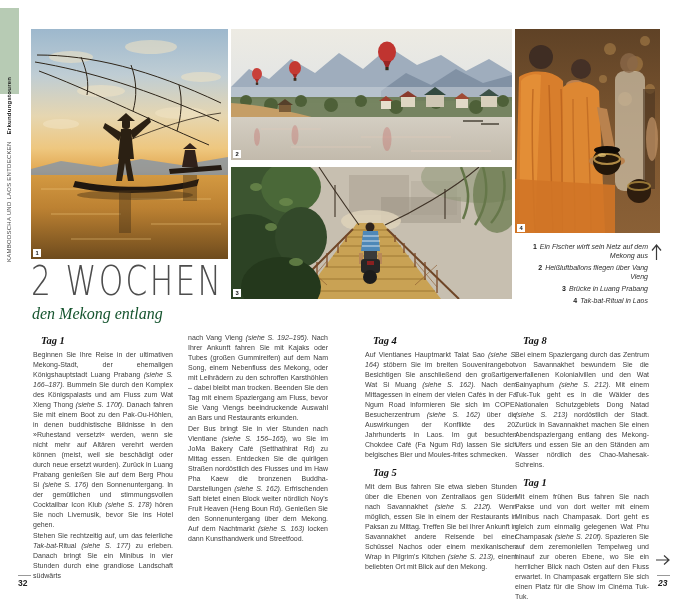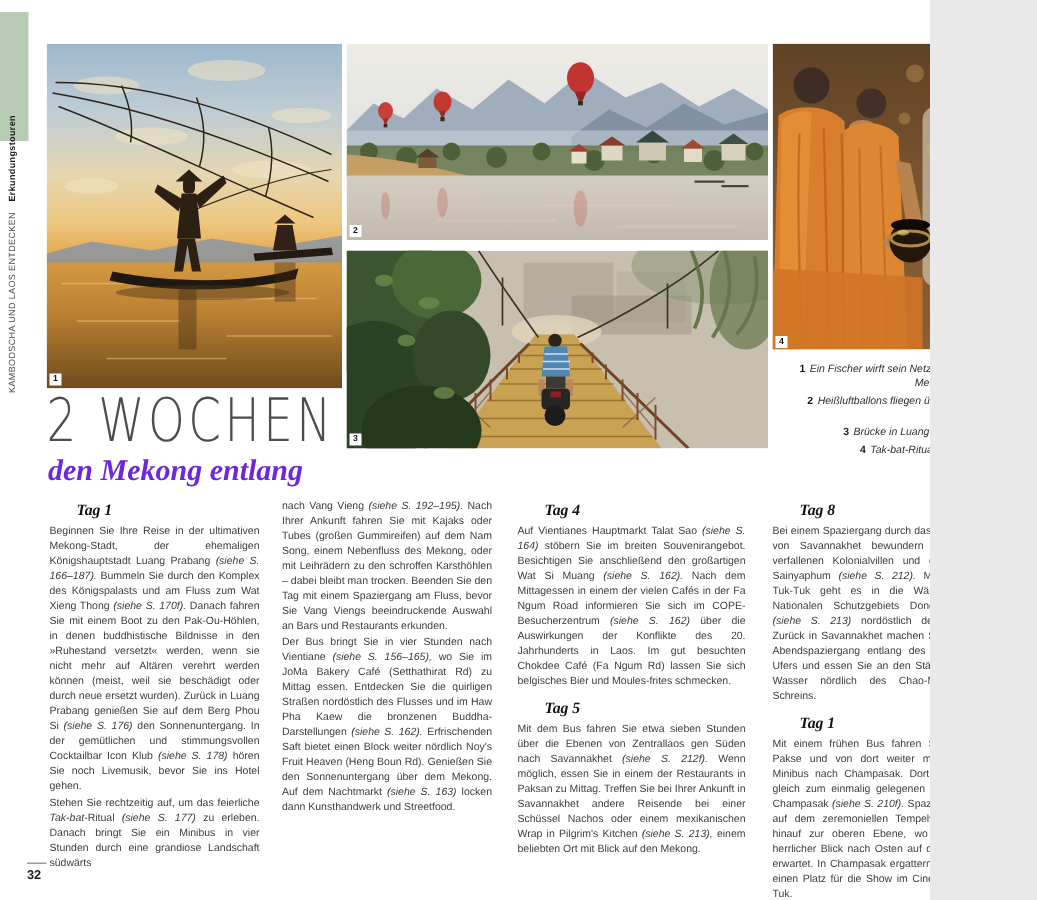--- a/index.html
+++ b/index.html
@@ -1,40 +1,40 @@
 <!DOCTYPE html>
 <html lang="de"><head>
 <meta charset="utf-8">
 <style>
   html,body{margin:0;padding:0;background:#e9e9e9;}
-  .page{position:relative;width:620px;height:600px;background:#ffffff;overflow:hidden;
+  .page{position:relative;width:691px;height:600px;background:#ffffff;overflow:hidden;
         font-family:"Liberation Sans",sans-serif;color:#3d3d3d;}
   .photo{position:absolute;overflow:hidden;}
   .photo svg{display:block;}
   .badge{position:absolute;width:8px;height:8px;background:#ffffff;color:#111;
          font-size:5.8px;font-weight:bold;display:flex;align-items:center;justify-content:center;}
   .tab{position:absolute;left:0;top:8px;width:19px;height:86px;}
   .spine{position:absolute;left:6px;top:262px;transform:rotate(-90deg);transform-origin:0 0;
          white-space:nowrap;font-size:6px;letter-spacing:.25px;color:#4a4a4a;}
   .spine .sect{font-weight:bold;color:#191919;margin-left:7px;}
   .title{position:absolute;left:31px;top:261px;font-family:"DejaVu Sans",sans-serif;
          font-weight:200;font-size:40px;line-height:40px;color:#4d4d4d;letter-spacing:3px;
          white-space:nowrap;transform:scaleX(.78);transform-origin:0 0;}
   .subtitle{position:absolute;left:32px;top:302px;font-family:"Liberation Serif",serif;
-         font-style:italic;font-weight:bold;font-size:20px;line-height:24px;color:#6d28d9;}
+         font-style:italic;font-weight:normal;font-size:16px;line-height:24px;color:#14532d;}
   .captions{position:absolute;left:520px;top:242px;width:128px;text-align:right;
          font-size:7px;line-height:9.3px;color:#2f2f2f;}
   .cap-item{margin-bottom:2.5px;}
   .cap-num{font-weight:bold;font-style:normal;margin-right:3px;color:#191919;}
   .cap-text{font-style:italic;}
   .cap-arrow{position:absolute;left:651px;top:243px;}
   .col{position:absolute;top:333px;font-size:7px;line-height:10px;text-align:justify;}
   .col p{margin:0 0 1px 0;}
   .tag-h{font-family:"Liberation Serif",serif;font-style:italic;font-weight:bold;
-         font-size:10.5px;line-height:12px;color:#121212;margin:7px 0 3px 18px;}
+         font-size:10.5px;line-height:12px;color:#121212;margin:7px 0 3px 8px;}
   .col .tag-h:first-child{margin-top:2px;}
   .it{font-style:italic;}
   .folio{position:absolute;font-size:8.5px;font-weight:bold;color:#222;}
   .folio-rule{position:absolute;width:13px;height:1px;background:#999;}
   .next-arrow{position:absolute;left:655px;top:552px;}
 </style>
 </head>
 <body>
 
 <div class="page">
@@ -340,21 +340,21 @@
 
   <div class="col" style="left:33px;width:140px;">
     <h4 class="tag-h">Tag 1</h4>
     <p><span>Beginnen Sie Ihre Reise in der ultimativen Mekong-Stadt, der ehemaligen Königshauptstadt Luang Prabang </span><span class="it">(siehe S. 166–187).</span><span> Bummeln Sie durch den Komplex des Königspalasts und am Fluss zum Wat Xieng Thong </span><span class="it">(siehe S. 170f).</span><span> Danach fahren Sie mit einem Boot zu den Pak-Ou-Höhlen, in denen buddhistische Bildnisse in den »Ruhestand versetzt« werden, wenn sie nicht mehr auf Altären verehrt werden können (meist, weil sie beschädigt oder durch neue ersetzt wurden). Zurück in Luang Prabang genießen Sie auf dem Berg Phou Si </span><span class="it">(siehe S. 176)</span><span> den Sonnenuntergang. In der gemütlichen und stimmungsvollen Cocktailbar Icon Klub </span><span class="it">(siehe S. 178)</span><span> hören Sie noch Livemusik, bevor Sie ins Hotel gehen.</span></p>
     <p><span>Stehen Sie rechtzeitig auf, um das feierliche </span><span class="it">Tak-bat</span><span>-Ritual </span><span class="it">(siehe S. 177)</span><span> zu erleben. Danach bringt Sie ein Minibus in vier Stunden durch eine grandiose Landschaft südwärts</span></p>
   </div>
   <div class="col" style="left:188px;width:140px;">
     <p><span>nach Vang Vieng </span><span class="it">(siehe S. 192–195).</span><span> Nach Ihrer Ankunft fahren Sie mit Kajaks oder Tubes (großen Gummireifen) auf dem Nam Song, einem Nebenfluss des Mekong, oder mit Leihrädern zu den schroffen Karsthöhlen – dabei bleibt man trocken. Beenden Sie den Tag mit einem Spaziergang am Fluss, bevor Sie Vang Viengs beeindruckende Auswahl an Bars und Restaurants erkunden.</span></p>
     <p><span>Der Bus bringt Sie in vier Stunden nach Vientiane </span><span class="it">(siehe S. 156–165),</span><span> wo Sie im JoMa Bakery Café (Setthathirat Rd) zu Mittag essen. Entdecken Sie die quirligen Straßen nordöstlich des Flusses und im Haw Pha Kaew die bronzenen Buddha-Darstellungen </span><span class="it">(siehe S. 162).</span><span> Erfrischenden Saft bietet einen Block weiter nördlich Noy's Fruit Heaven (Heng Boun Rd). Genießen Sie den Sonnenuntergang über dem Mekong. Auf dem Nachtmarkt </span><span class="it">(siehe S. 163)</span><span> locken dann Kunsthandwerk und Streetfood.</span></p>
   </div>
-  <div class="col" style="left:345px;width:152px;">
+  <div class="col" style="left:365px;width:152px;">
     <h4 class="tag-h">Tag 4</h4>
     <p><span>Auf Vientianes Hauptmarkt Talat Sao </span><span class="it">(siehe S. 164)</span><span> stöbern Sie im breiten Souvenirangebot. Besichtigen Sie anschließend den großartigen Wat Si Muang </span><span class="it">(siehe S. 162).</span><span> Nach dem Mittagessen in einem der vielen Cafés in der Fa Ngum Road informieren Sie sich im COPE-Besucherzentrum </span><span class="it">(siehe S. 162)</span><span> über die Auswirkungen der Konflikte des 20. Jahrhunderts in Laos. Im gut besuchten Chokdee Café (Fa Ngum Rd) lassen Sie sich belgisches Bier und Moules-frites schmecken.</span></p>
     <h4 class="tag-h">Tag 5</h4>
     <p><span>Mit dem Bus fahren Sie etwa sieben Stunden über die Ebenen von Zentrallaos gen Süden nach Savannakhet </span><span class="it">(siehe S. 212f).</span><span> Wenn möglich, essen Sie in einem der Restaurants in Paksan zu Mittag. Treffen Sie bei Ihrer Ankunft in Savannakhet andere Reisende bei einer Schüssel Nachos oder einem mexikanischen Wrap in Pilgrim's Kitchen </span><span class="it">(siehe S. 213),</span><span> einem beliebten Ort mit Blick auf den Mekong.</span></p>
   </div>
   <div class="col" style="left:515px;width:134px;">
     <h4 class="tag-h">Tag 8</h4>
     <p><span>Bei einem Spaziergang durch das Zentrum von Savannakhet bewundern Sie die verfallenen Kolonialvillen und den Wat Sainyaphum </span><span class="it">(siehe S. 212).</span><span> Mit einem Tuk-Tuk geht es in die Wälder des Nationalen Schutzgebiets Dong Natad </span><span class="it">(siehe S. 213)</span><span> nordöstlich der Stadt. Zurück in Savannakhet machen Sie einen Abendspaziergang entlang des Mekong-Ufers und essen Sie an den Ständen am Wasser nördlich des Chao-Mahesak-Schreins.</span></p>
     <h4 class="tag-h">Tag 1</h4>
     <p><span>Mit einem frühen Bus fahren Sie nach Pakse und von dort weiter mit einem Minibus nach Champasak. Dort geht es gleich zum einmalig gelegenen Wat Phu Champasak </span><span class="it">(siehe S. 210f).</span><span> Spazieren Sie auf dem zeremoniellen Tempelweg und hinauf zur oberen Ebene, wo Sie ein herrlicher Blick nach Osten auf den Fluss erwartet. In Champasak ergattern Sie sich einen Platz für die Show im Cinéma Tuk-Tuk.</span></p>

